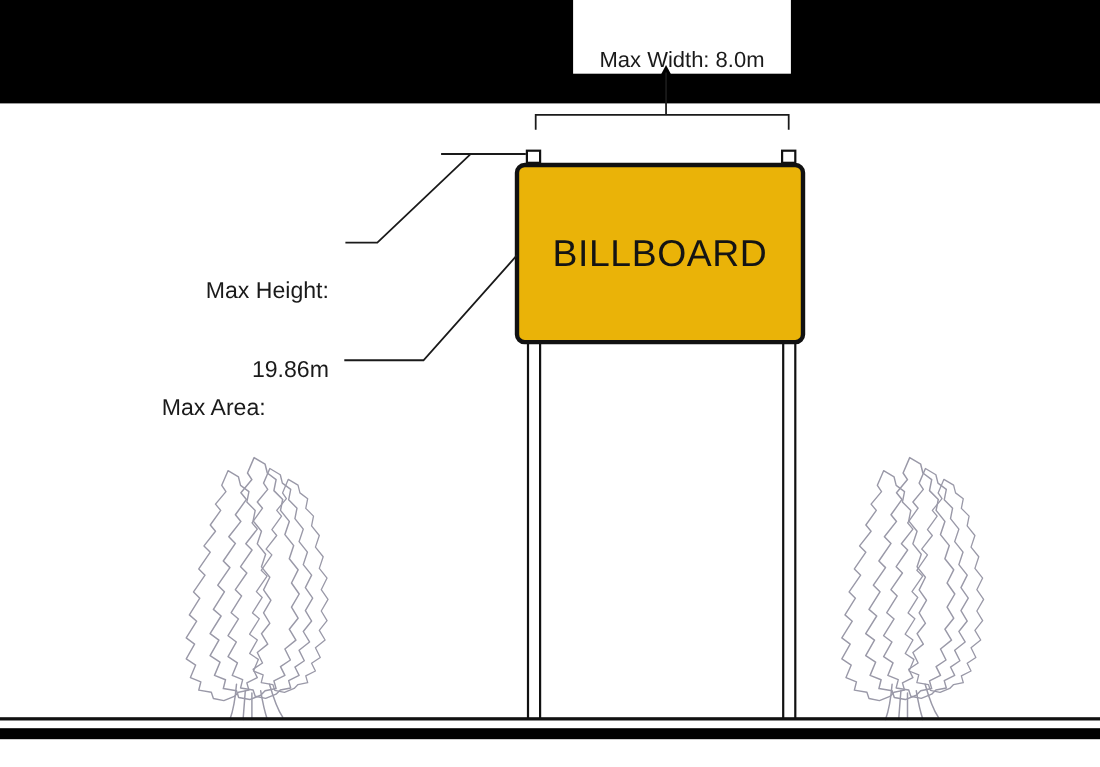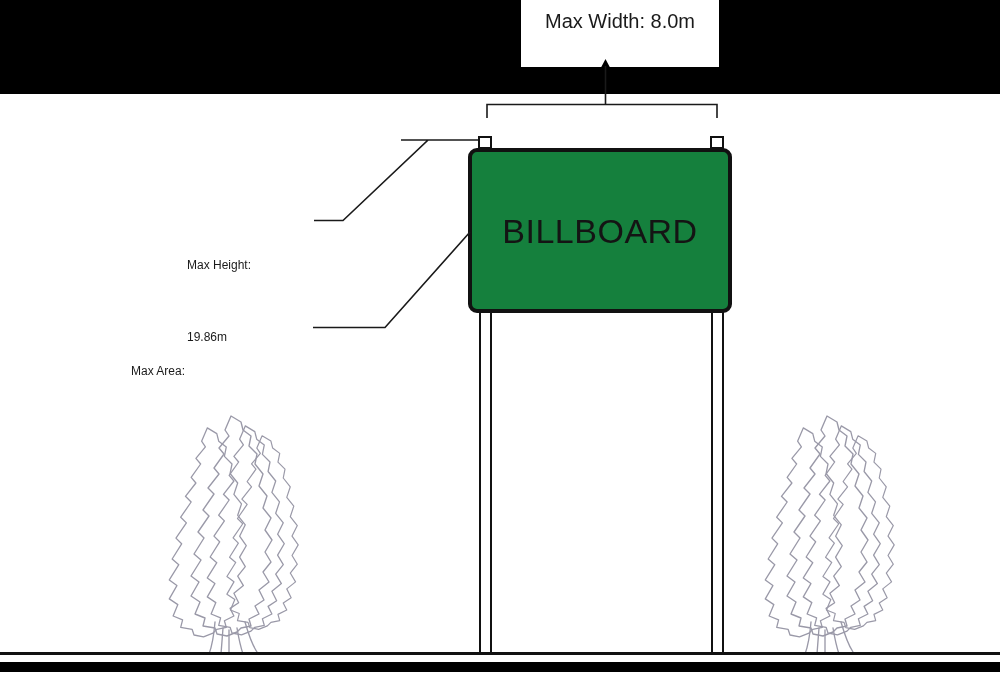--- a/index.html
+++ b/index.html
@@ -5,49 +5,49 @@
 <style>
   html,body{margin:0;padding:0;background:#ffffff;}
   #canvas{
     position:relative;width:1000px;height:697px;background:#ffffff;
     overflow:hidden;font-family:"Liberation Sans",sans-serif;color:#1a1a1a;
   }
   
   .top-band{position:absolute;left:0;top:0;width:1000px;height:94px;background:#000000;}
   .maxwidth-box{
     position:absolute;left:521px;top:0;width:198px;height:67px;background:#ffffff;
-    display:flex;align-items:flex-start;justify-content:center;padding-top:10px;box-sizing:border-box;
+    display:flex;align-items:flex-end;justify-content:center;padding-top:10px;box-sizing:border-box;
     font-size:20px;white-space:nowrap;
   }
   
   svg.overlay{position:absolute;left:0;top:0;width:1000px;height:697px;}
   .ink{stroke:#1a1a1a;stroke-width:1.6;fill:none;}
   
   .pole{
     position:absolute;top:310px;height:344px;width:13.5px;background:#ffffff;
     border-left:2.4px solid #111;border-right:2.4px solid #111;box-sizing:border-box;
   }
   .pole.left{left:478.5px;}
   .pole.right{left:710.5px;}
   .mount{
     position:absolute;top:136px;width:14px;height:13px;background:#ffffff;
     border:2.4px solid #111;box-sizing:border-box;
   }
   .mount.left{left:478px;}
   .mount.right{left:710px;}
   .sign{
     position:absolute;left:468px;top:148px;width:264px;height:165px;box-sizing:border-box;
-    background:#15803d;border:4px solid #111;border-radius:9px;
+    background:#eab308;border:4px solid #111;border-radius:9px;
     display:flex;flex-direction:column;align-items:center;justify-content:center;
     font-size:34px;line-height:38px;letter-spacing:0.5px;color:#141414;text-align:center;
   }
   
-  .note{position:absolute;font-size:12px;line-height:24px;white-space:pre;}
+  .note{position:absolute;font-size:21px;line-height:24px;white-space:pre;text-align:right;}
   .note.height{left:187px;top:205px;}
-  .note.area{left:131px;top:311px;}
+  .note.area{left:147px;top:311px;}
   
   svg.tree{position:absolute;top:414px;width:148px;height:242px;}
   svg.tree.left{left:157px;}
   svg.tree.right{left:753px;}
   .treelines{stroke:#9a99a8;stroke-width:1.35;fill:none;stroke-linejoin:round;stroke-linecap:round;}
   
   .ground-line{position:absolute;left:0;top:652px;width:1000px;height:3px;background:#111111;}
   .ground-bar{position:absolute;left:0;top:662px;width:1000px;height:10px;background:#000000;}
 </style>
 </head>

